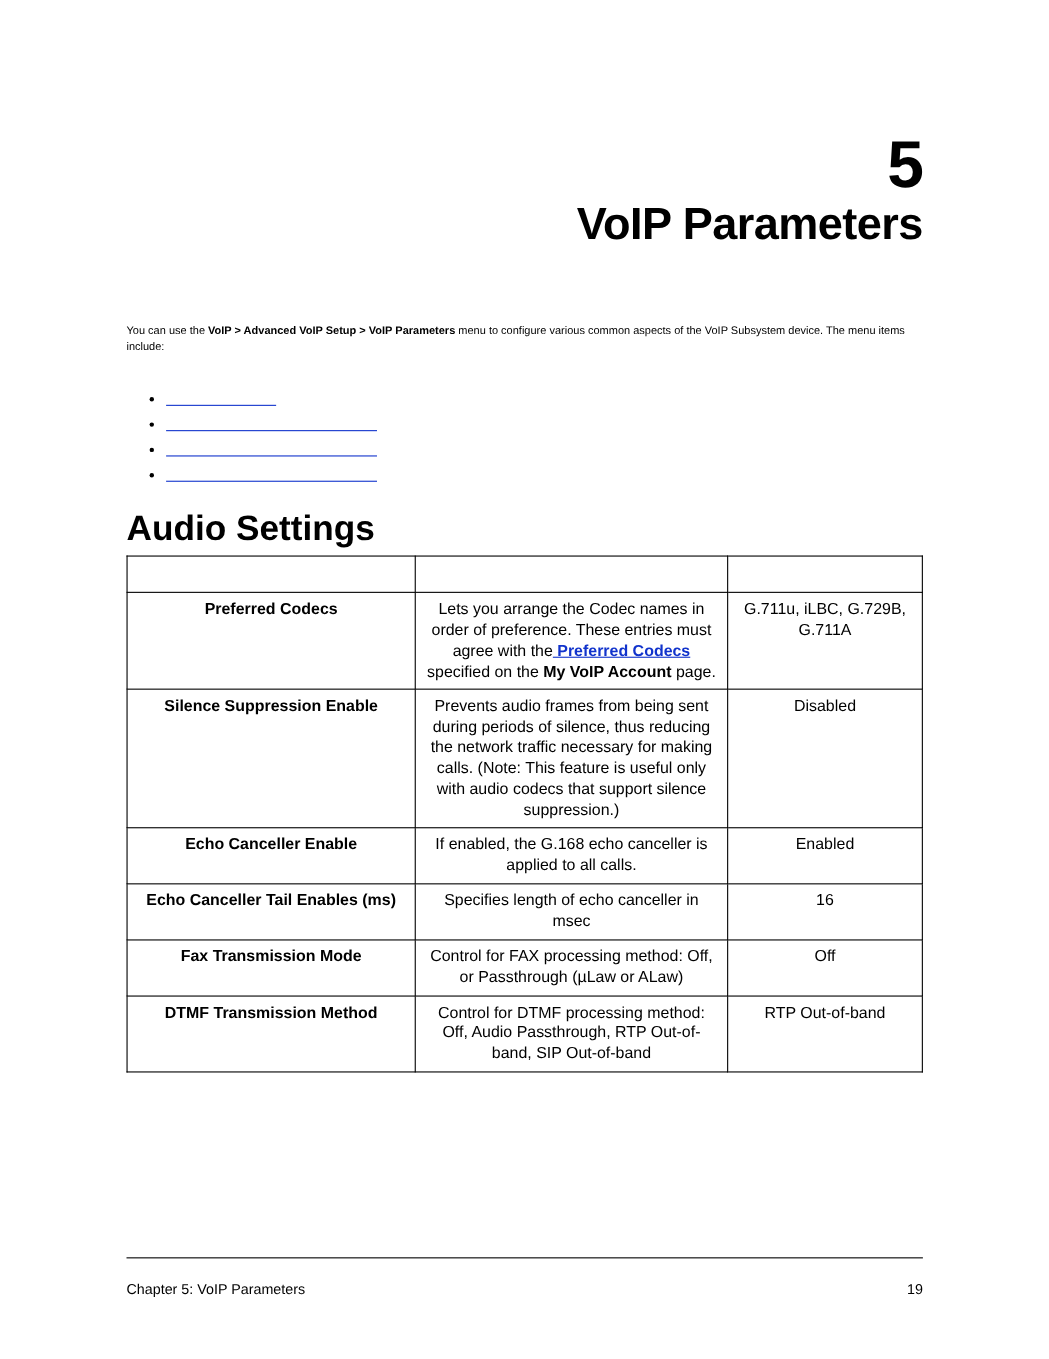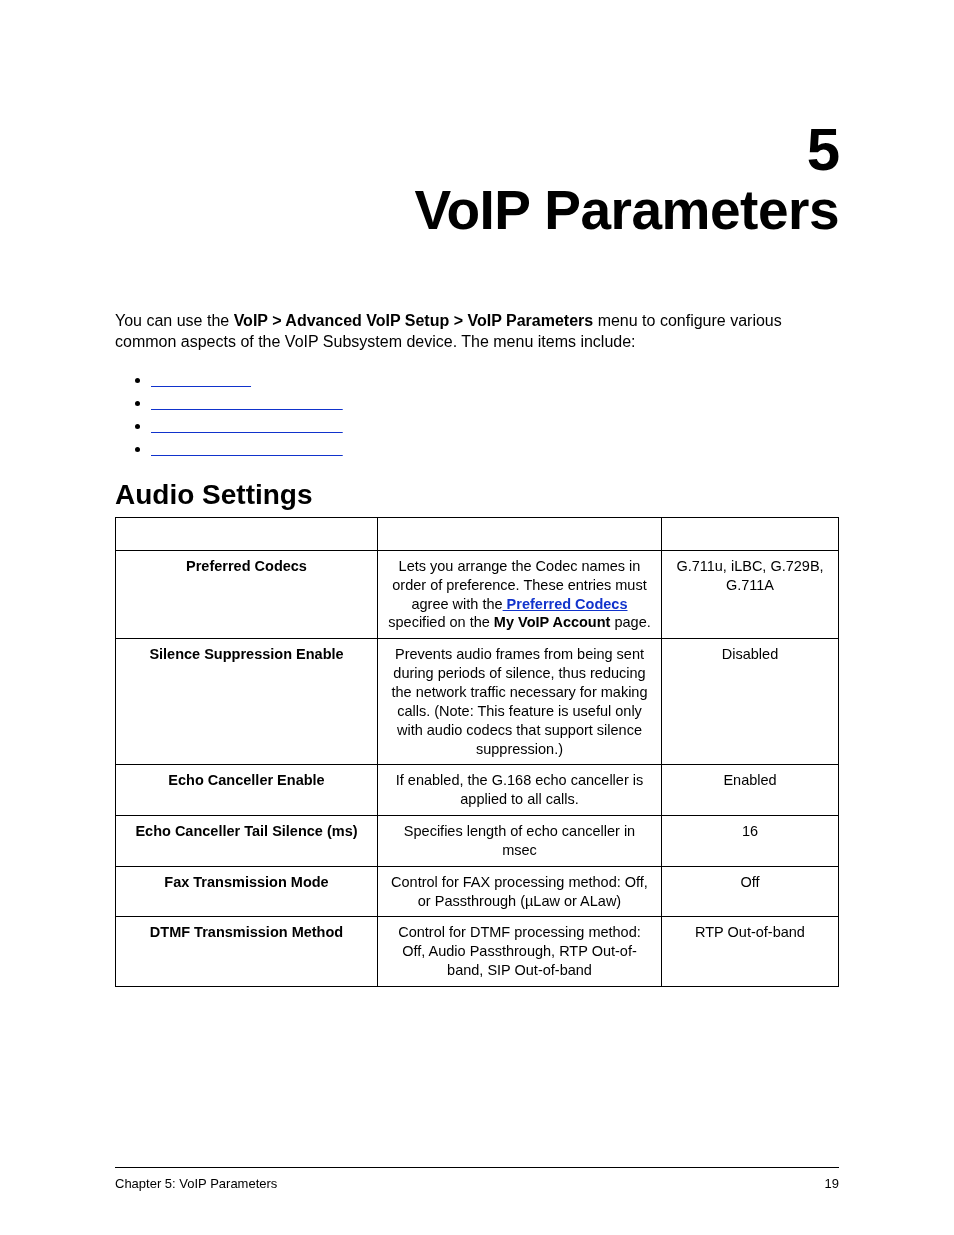--- a/index.html
+++ b/index.html
@@ -22,50 +22,50 @@
     font-weight: 900;
     font-size: 60px;
     text-align: right;
     line-height: 1;
     margin: 0;
     letter-spacing: -1px;
   }
   .chaptitle {
     font-family: "Futura", "Century Gothic", Arial, sans-serif;
     font-weight: 900;
-    font-size: 55px;
+    font-size: 41px;
     text-align: right;
     line-height: 1.05;
     margin: 2px 0 70px 0;
     letter-spacing: -0.5px;
   }
   .body {
-    font-size: 16px;
+    font-size: 10px;
     line-height: 1.35;
-    margin: 0 0 18px 0;
+    margin: 0 0 32px 0;
   }
   .bold { font-weight: bold; }
   ul.toc {
     margin: 0 0 22px 36px;
     padding: 0;
     list-style: disc;
   }
   ul.toc li {
     margin: 6px 0;
     font-size: 15px;
   }
   ul.toc li a, a.inline-link {
     color: #1133cc;
     text-decoration: underline;
   }
   ul.toc li a { display:inline-block; min-width: 60px; }
   h2.section {
     font-family: "Futura", "Century Gothic", Arial, sans-serif;
     font-weight: 800;
-    font-size: 28px;
+    font-size: 32px;
     margin: 0 0 6px 0;
   }
   table.params {
     width: 100%;
     border-collapse: collapse;
     font-size: 14.5px;
     border: 1.5px solid #000;
     text-align: center;
   }
   table.params th {
@@ -85,23 +85,23 @@
     font-weight: bold;
     width: 245px;
   }
   table.params td.default {
     width: 160px;
   }
   .footer {
     position: absolute;
     left: 115px;
     right: 115px;
-    bottom: 44px;
+    bottom: 56px;
     border-top: 1px solid #000;
-    padding-top: 8px;
+    padding-top: 20px;
     font-size: 13px;
     display: flex;
     justify-content: space-between;
   }
 </style>
 </head>
 <body>
 
 <div class="page">
 
@@ -141,21 +141,21 @@
         <td class="name">Silence Suppression Enable</td>
         <td>Prevents audio frames from being sent during periods of silence, thus reducing the network traffic necessary for making calls. (Note: This feature is useful only with audio codecs that support silence suppression.)</td>
         <td class="default">Disabled</td>
       </tr>
       <tr>
         <td class="name">Echo Canceller Enable</td>
         <td>If enabled, the G.168 echo canceller is applied to all calls.</td>
         <td class="default">Enabled</td>
       </tr>
       <tr>
-        <td class="name">Echo Canceller Tail Silence (ms)</td>
+        <td class="name">Echo Canceller Tail Enables (ms)</td>
         <td>Specifies length of echo canceller in msec</td>
         <td class="default">16</td>
       </tr>
       <tr>
         <td class="name">Fax Transmission Mode</td>
         <td>Control for FAX processing method: Off, or Passthrough (µLaw or ALaw)</td>
         <td class="default">Off</td>
       </tr>
       <tr>
         <td class="name">DTMF Transmission Method</td>

